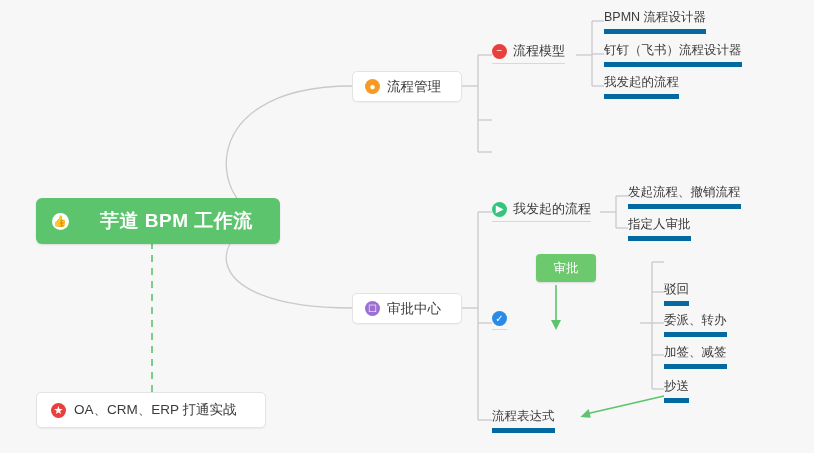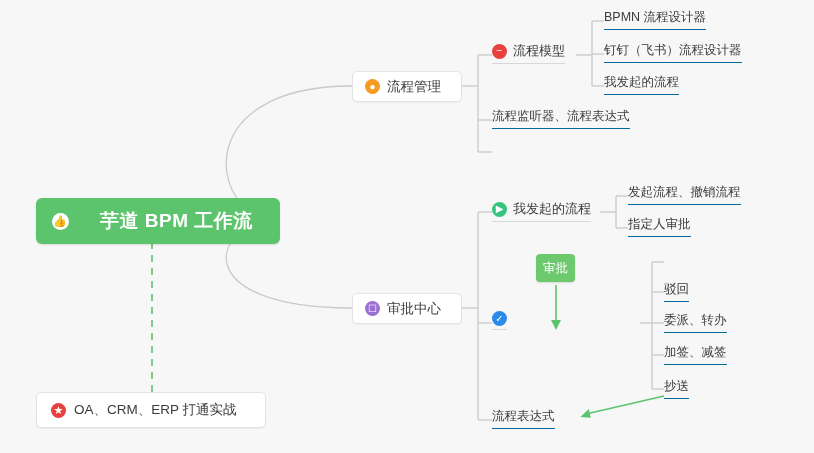--- a/index.html
+++ b/index.html
@@ -46,21 +46,21 @@
     display:flex; align-items:center; gap:6px;
     font-size:13px;
     color:#3b3b3b;
     border-bottom:1px solid #d8d8d8;
     padding-bottom:3px;
     white-space:nowrap;
   }
   .lvl4 {
     font-size:12.5px;
     color:#3b3b3b;
-    border-bottom:1px solid #0369a1;
+    border-bottom:5px solid #0369a1;
     padding-bottom:3px;
     white-space:nowrap;
   }
 
   
   .callout {
     background:#6dc96d;
     border-radius:4px;
     color:#ffffff;
     font-size:12.5px;
@@ -158,21 +158,20 @@
 
   <div class="node lvl2" style="left:352px; top:71px; width:110px; height:31px;">
     <span class="ico orange">●</span>
     <span>流程管理</span>
   </div>
 
   <div class="node lvl3" style="left:492px; top:42px;">
     <span class="ico red">−</span>
     <span>流程模型</span>
   </div>
-  <div class="node lvl4" style="left:492px; top:108px;">流程监听器、流程表达式</div>
 
   <div class="node lvl4" style="left:604px; top:9px;">BPMN 流程设计器</div>
   <div class="node lvl4" style="left:604px; top:42px;">钉钉（飞书）流程设计器</div>
   <div class="node lvl4" style="left:604px; top:74px;">我发起的流程</div>
 
   <div class="node lvl2" style="left:352px; top:293px; width:110px; height:31px;">
     <span class="ico purple">☐</span>
     <span>审批中心</span>
   </div>
 
@@ -186,20 +185,20 @@
   <div class="node lvl4" style="left:492px; top:408px;">流程表达式</div>
 
   <div class="node lvl4" style="left:628px; top:184px;">发起流程、撤销流程</div>
   <div class="node lvl4" style="left:628px; top:216px;">指定人审批</div>
 
   <div class="node lvl4" style="left:664px; top:281px;">驳回</div>
   <div class="node lvl4" style="left:664px; top:312px;">委派、转办</div>
   <div class="node lvl4" style="left:664px; top:344px;">加签、减签</div>
   <div class="node lvl4" style="left:664px; top:378px;">抄送</div>
 
-  <div class="node callout" style="left:536px; top:254px; width:39px; height:28px;">审批</div>
+  <div class="node callout" style="left:536px; top:254px; width:60px; height:28px;">审批</div>
 
   <div class="node note" style="left:36px; top:392px; width:230px; height:36px;">
     <span class="ico star">★</span>
     <span>OA、CRM、ERP 打通实战</span>
   </div>
 
 </div>
 
 </body></html>

